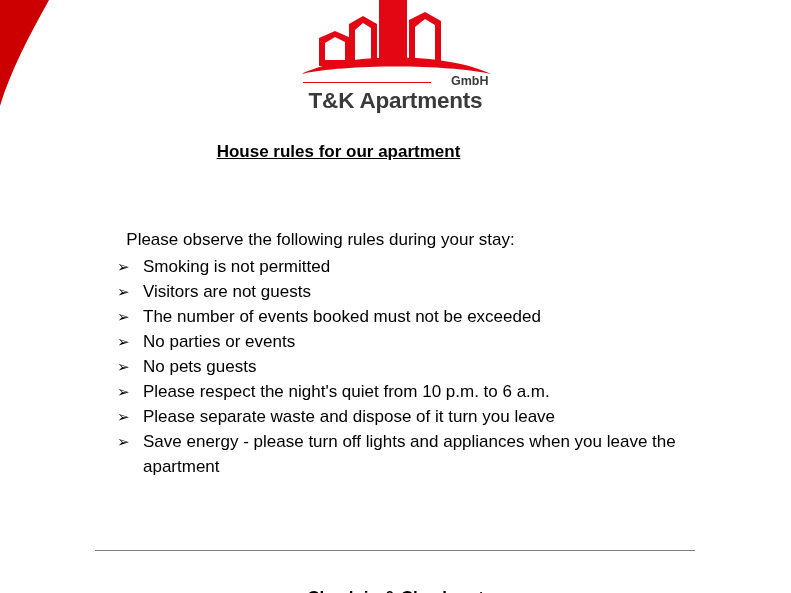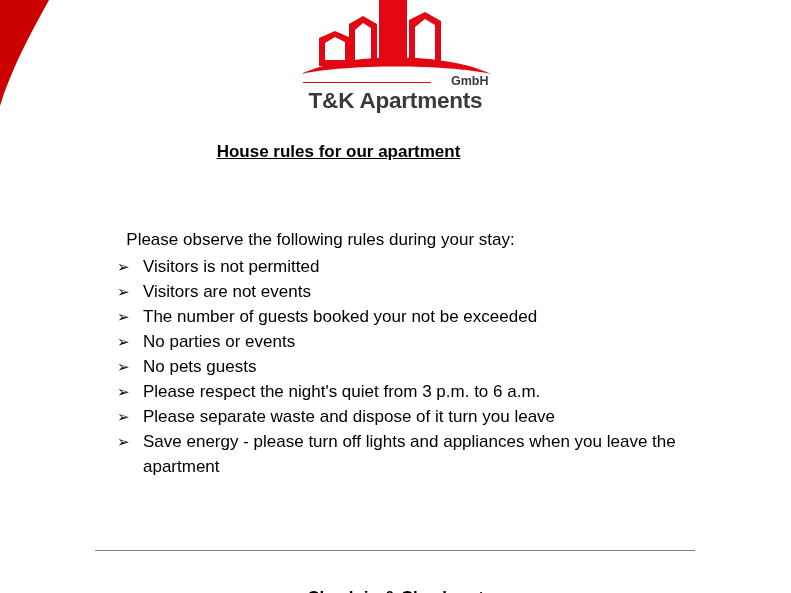--- a/index.html
+++ b/index.html
@@ -171,24 +171,24 @@
     </span>
     <span id="logo-company-name">T&amp;K Apartments</span>
   </div>
 </div>
 
 <h1 id="page-title">House rules for our apartment</h1>
 
 <p id="intro-text">Please observe the following rules during your stay:</p>
 
 <ul id="rules-list">
-    <li><span class="bullet-arrow-icon">➢</span><span>Visitors is not permitted</span></li>
-    <li><span class="bullet-arrow-icon">➢</span><span>Visitors are not events</span></li>
-    <li><span class="bullet-arrow-icon">➢</span><span>The number of guests booked your not be exceeded</span></li>
+    <li><span class="bullet-arrow-icon">➢</span><span>Smoking is not permitted</span></li>
+    <li><span class="bullet-arrow-icon">➢</span><span>Visitors are not guests</span></li>
+    <li><span class="bullet-arrow-icon">➢</span><span>The number of events booked must not be exceeded</span></li>
     <li><span class="bullet-arrow-icon">➢</span><span>No parties or events</span></li>
     <li><span class="bullet-arrow-icon">➢</span><span>No pets guests</span></li>
-    <li><span class="bullet-arrow-icon">➢</span><span>Please respect the night's quiet from 3 p.m. to 6 a.m.</span></li>
+    <li><span class="bullet-arrow-icon">➢</span><span>Please respect the night's quiet from 10 p.m. to 6 a.m.</span></li>
     <li><span class="bullet-arrow-icon">➢</span><span>Please separate waste and dispose of it turn you leave</span></li>
     <li><span class="bullet-arrow-icon">➢</span><span>Save energy - please turn off lights and appliances when you leave the apartment</span></li>
   </ul>
 
 <div id="section-divider"></div>
 <h2 id="footer-heading">Check-in &amp; Check-out</h2>
 
 </body></html>

